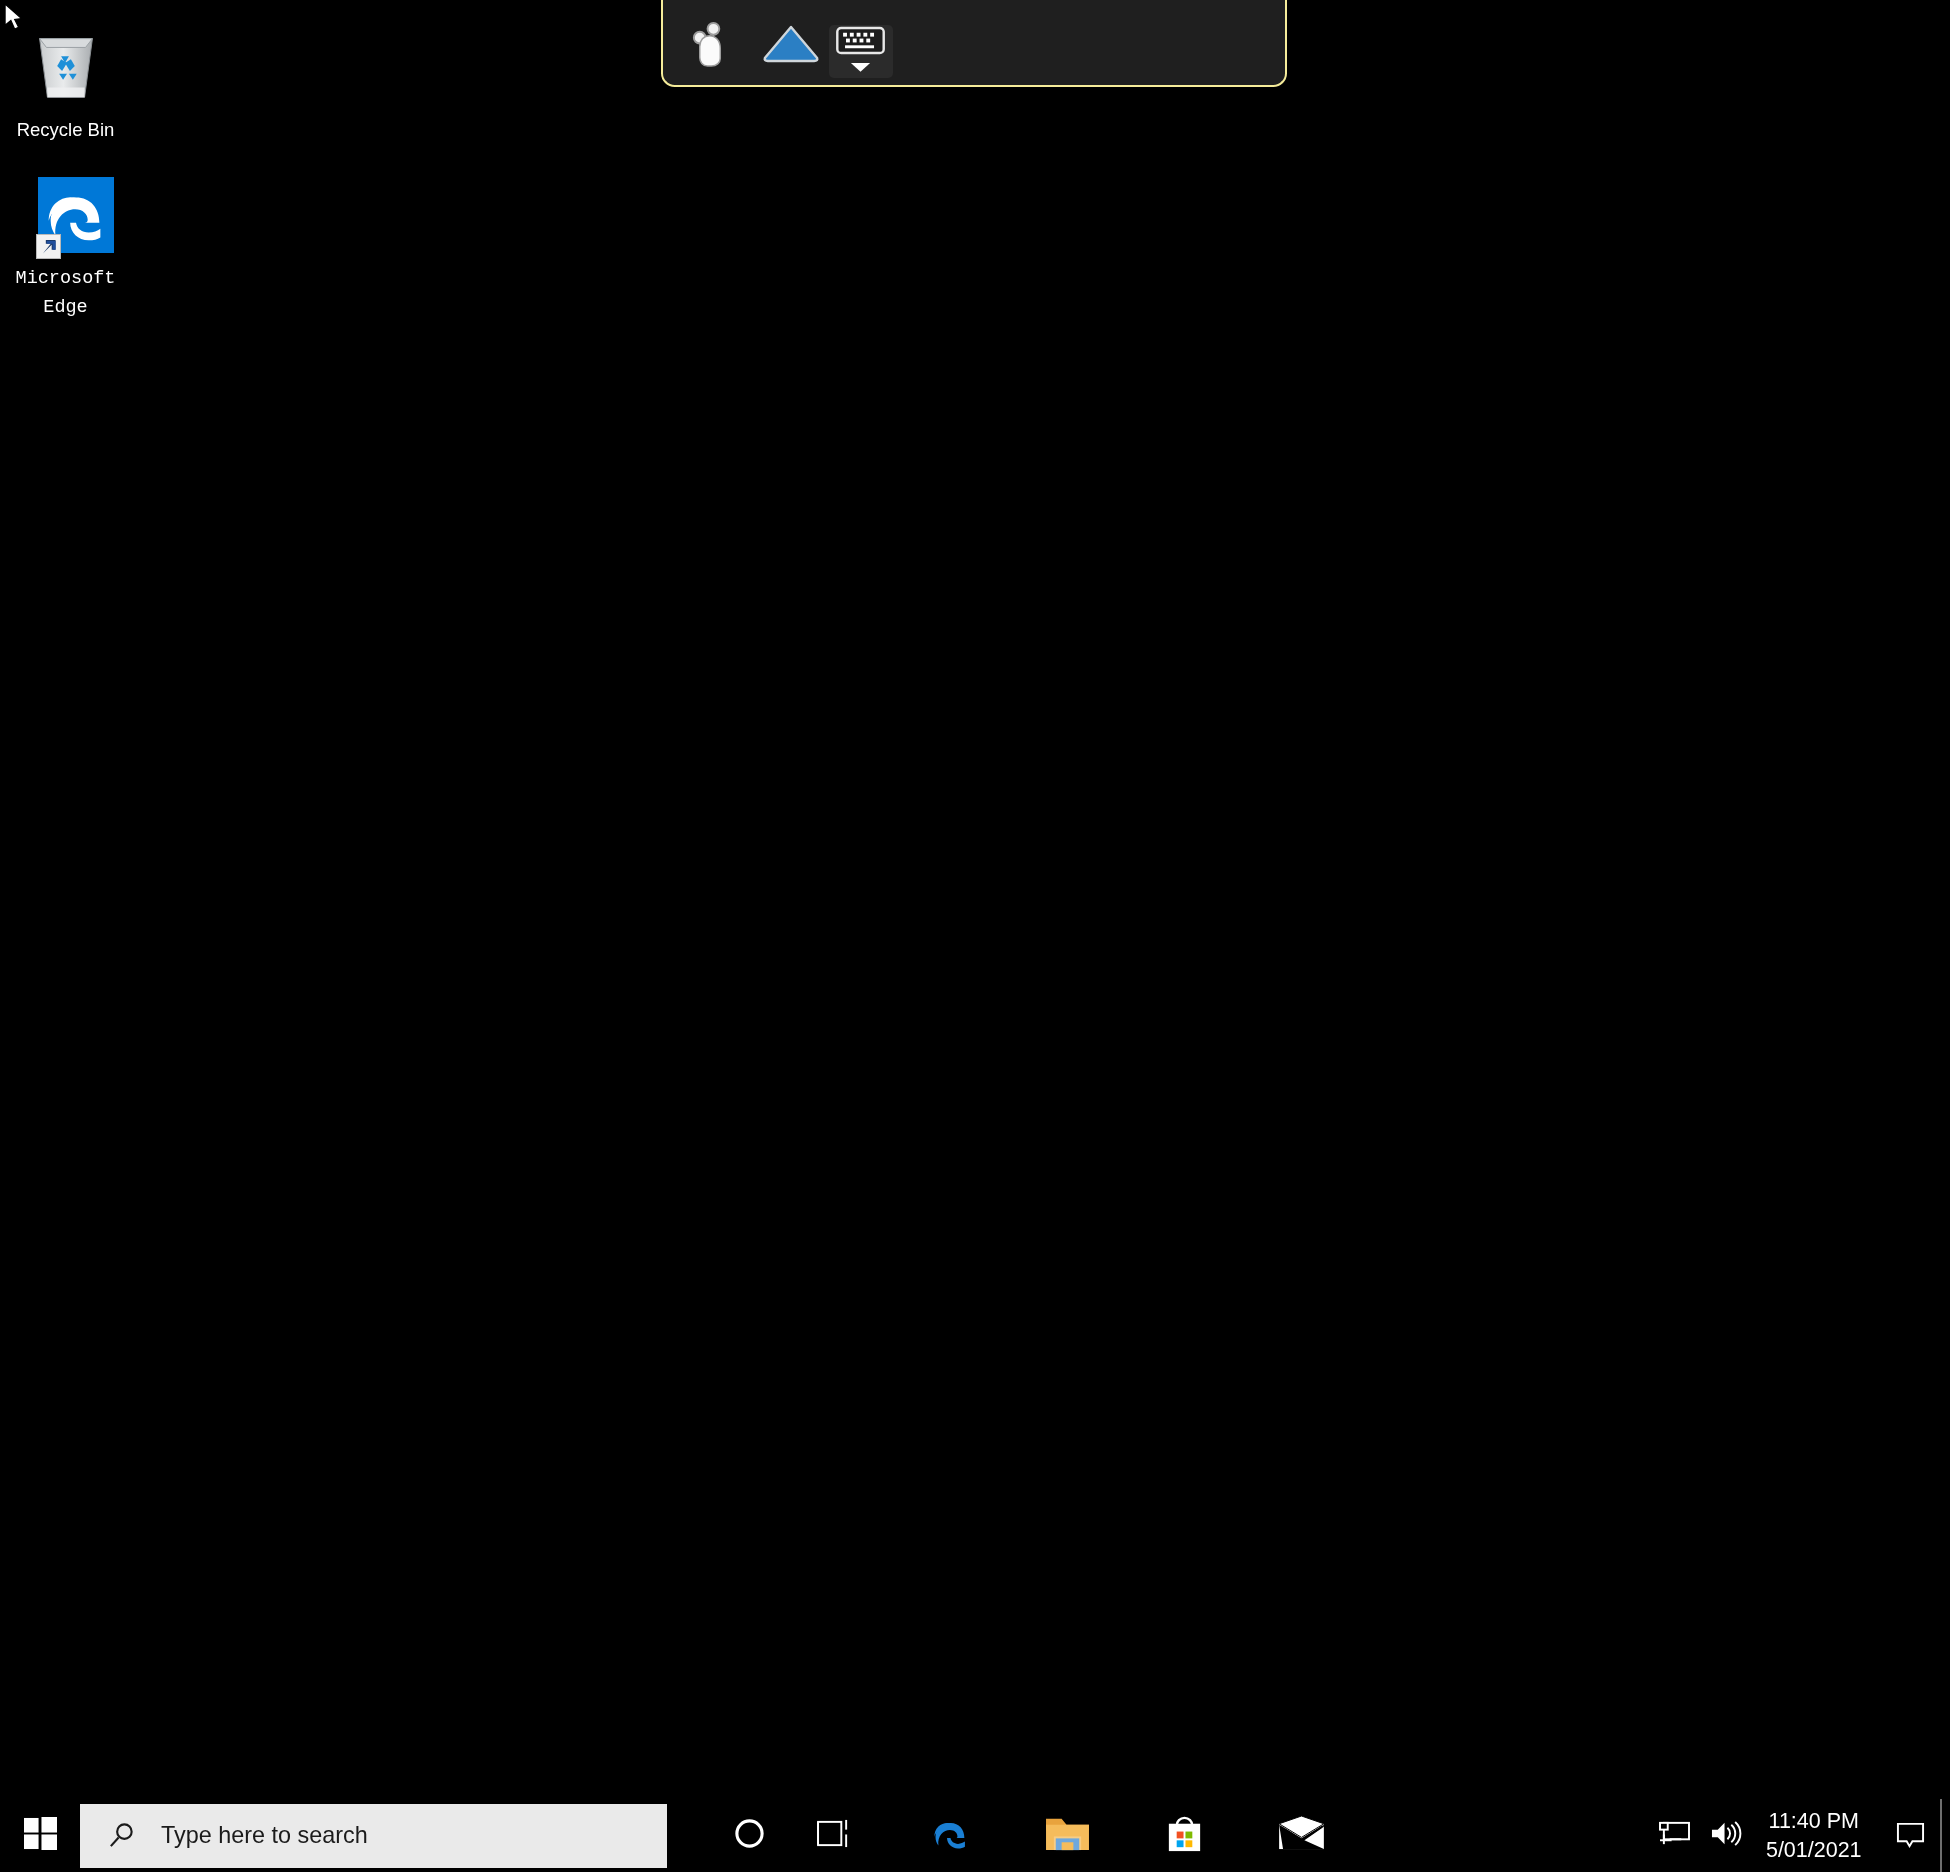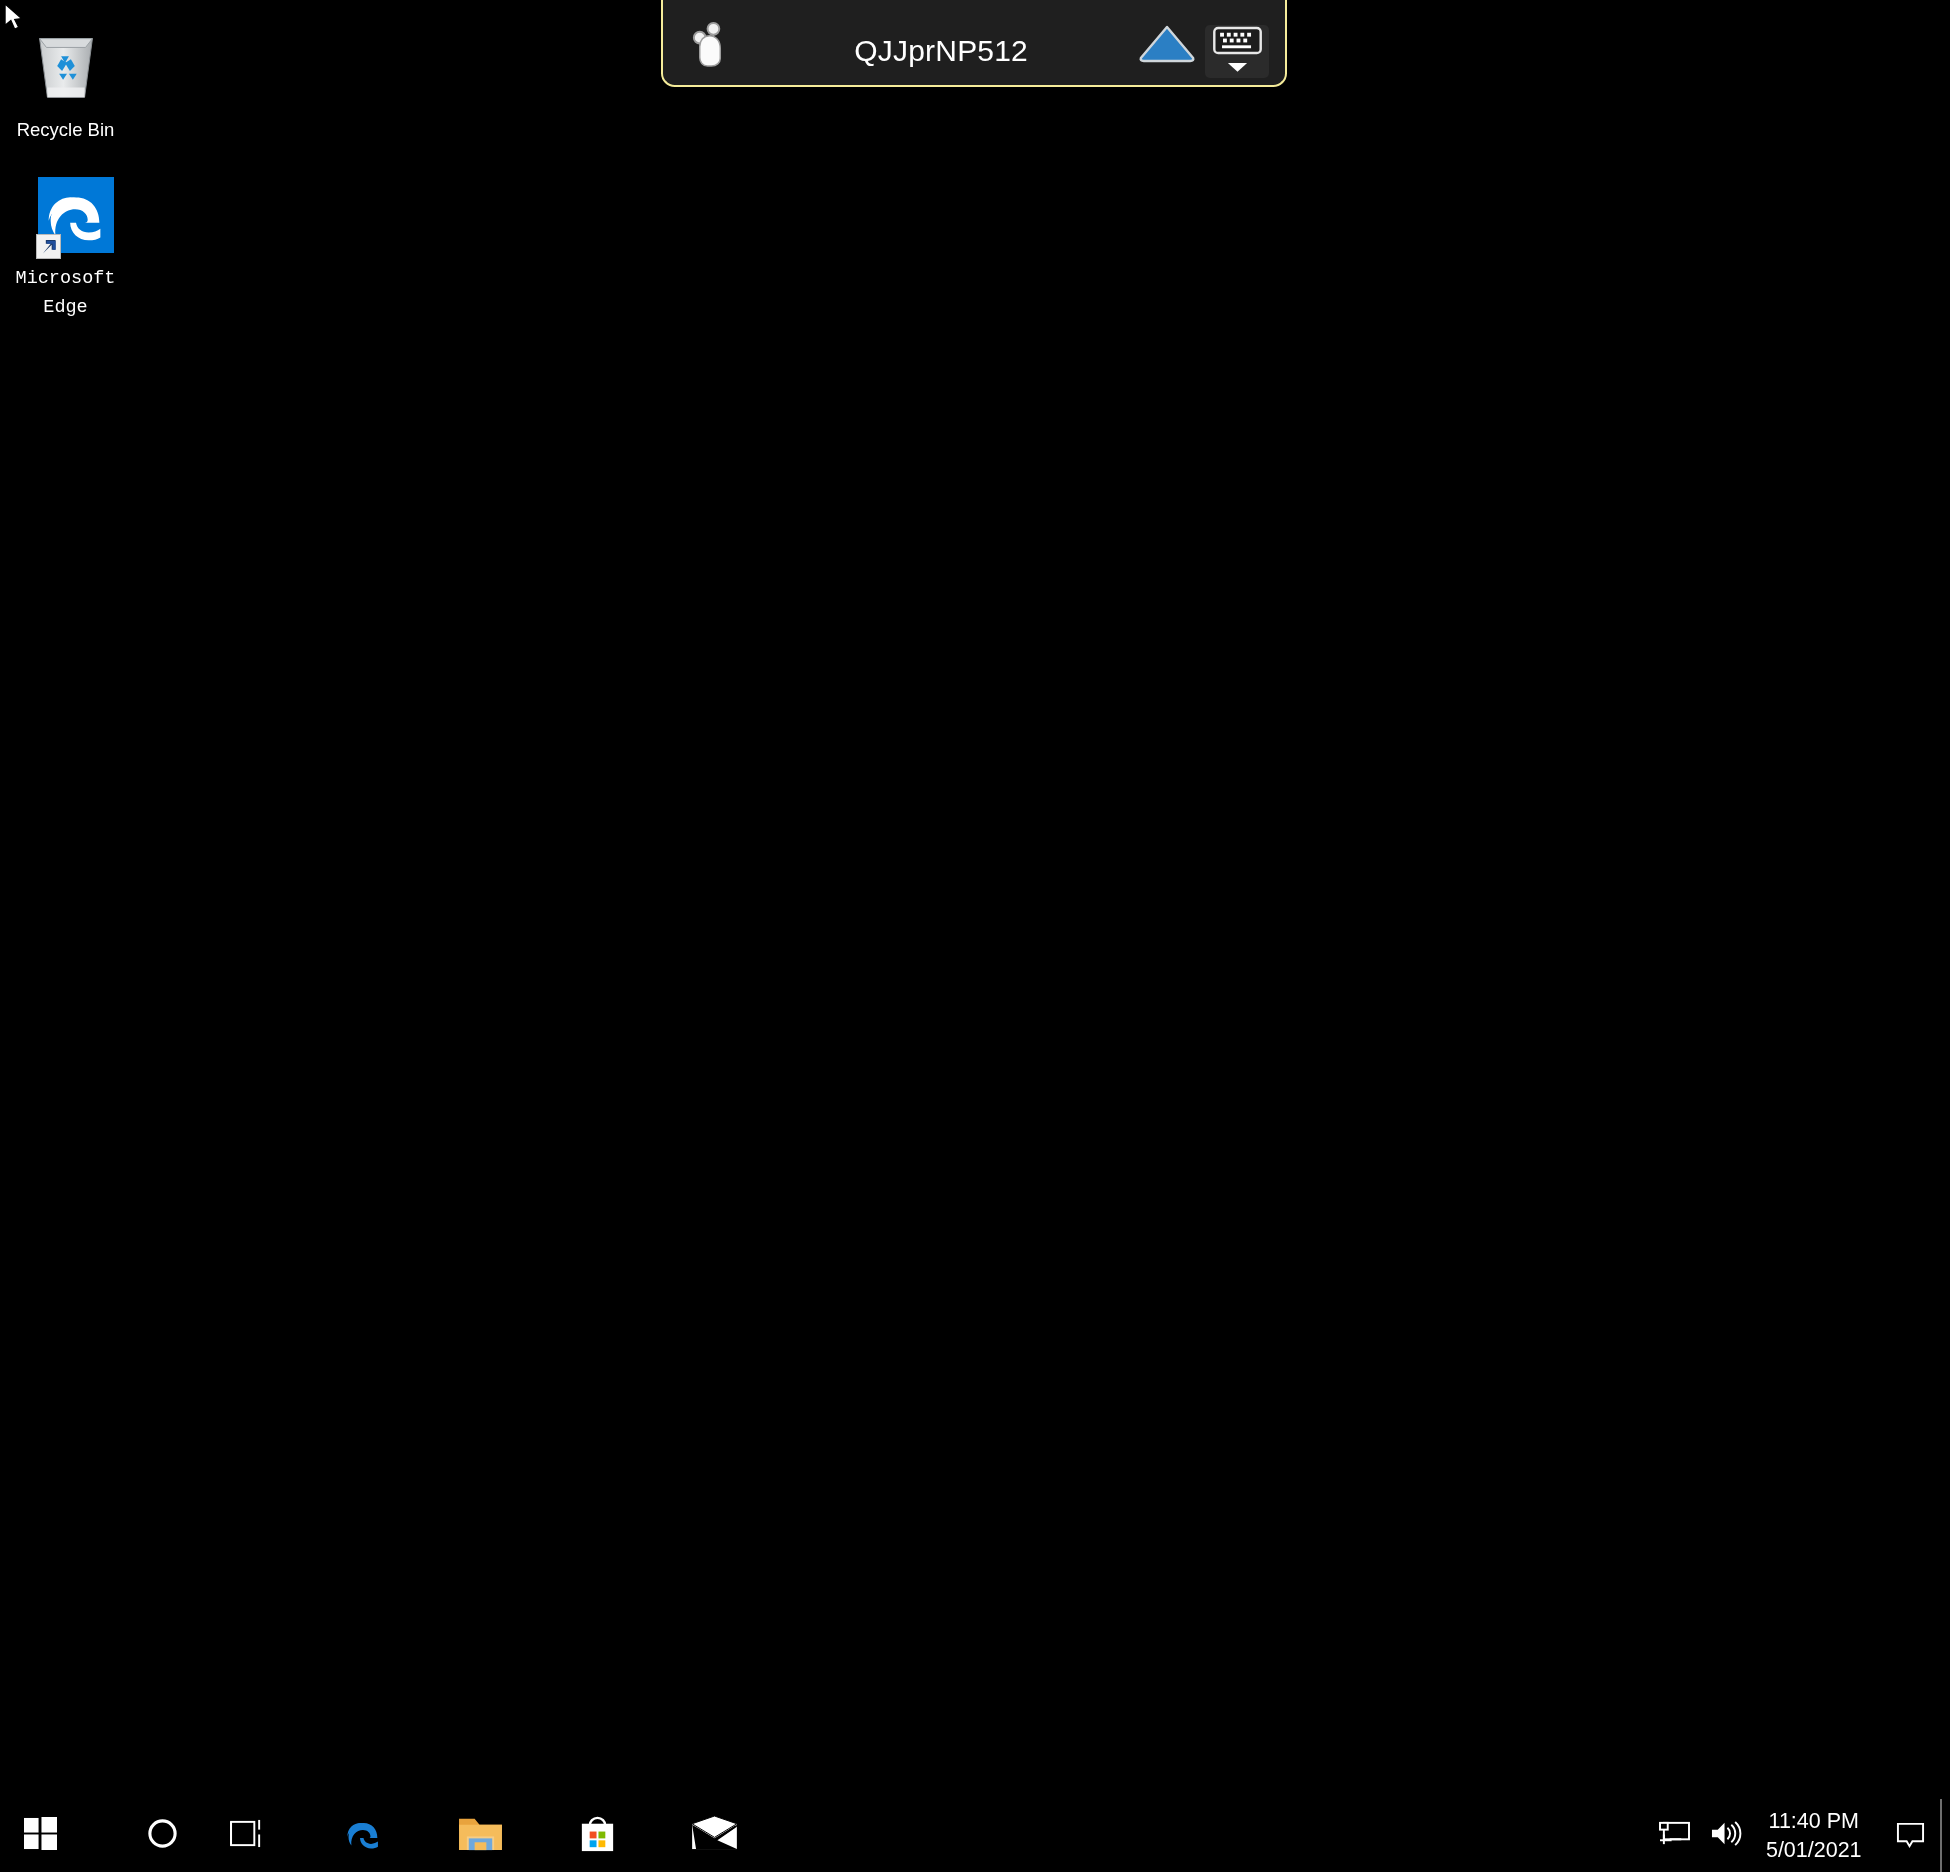--- a/index.html
+++ b/index.html
@@ -257,21 +257,20 @@
           <g fill="#f2f2f2" stroke="#9d9d9d" stroke-width="2">
             <circle cx="26" cy="10" r="6"></circle>
             <circle cx="12" cy="19" r="6"></circle>
             <path d="M26 16 C26 24 22 26 22 26" fill="none"></path>
             <path d="M12 25 C16 28 18 30 19 32" fill="none"></path>
           </g>
           <path d="M22 17 C28 17 33 22 33 30 L33 40 C33 45 29 48 24 48 L20 48 C15 48 12 44 12 39 L12 28 C12 22 16 17 22 17 Z" fill="#fbfbfb" stroke="#9d9d9d" stroke-width="1.5"></path>
         </svg>
       </span>
     </div>
-    <div class="conn-title">QJJprNP512</div>
     <div class="bar-btn">
       <span>
         <svg width="60" height="41" viewBox="0 0 62 42">
           <path d="M31 4 L58 36 Q59 39 55 39 L7 39 Q3 39 4 36 Z" fill="#2b7fc4" stroke="#cfd6db" stroke-width="2.5" stroke-linejoin="round"></path>
         </svg>
       </span>
     </div>
     <div class="kbd-btn">
       <span>
         <svg width="51" height="29" viewBox="0 0 52 30">
@@ -304,20 +303,29 @@
       <span>
         <svg width="33" height="33" viewBox="0 0 34 34">
           <rect x="0" y="1" width="15" height="15" fill="#ffffff"></rect>
           <rect x="18" y="0" width="16" height="16" fill="#ffffff"></rect>
           <rect x="0" y="18" width="15" height="15" fill="#ffffff"></rect>
           <rect x="18" y="18" width="16" height="16" fill="#ffffff"></rect>
         </svg>
       </span>
     </div>
 
+    <div id="search-box">
+      <span class="search-ico">
+        <svg width="29" height="29" viewBox="0 0 30 30">
+          <circle cx="18" cy="11" r="7.5" fill="none" stroke="#1b1b1b" stroke-width="2.2"></circle>
+          <line x1="12" y1="17" x2="4" y2="26" stroke="#1b1b1b" stroke-width="2.2"></line>
+        </svg>
+      </span>
+      <span>Type here to search</span>
+    </div>
 
     <div class="tb-item" style="margin-left:39px">
       <span>
         <svg width="33" height="33" viewBox="0 0 34 34">
           <circle cx="17" cy="17" r="13" fill="none" stroke="#ffffff" stroke-width="3.2"></circle>
         </svg>
       </span>
     </div>
 
     <div class="tb-item">

